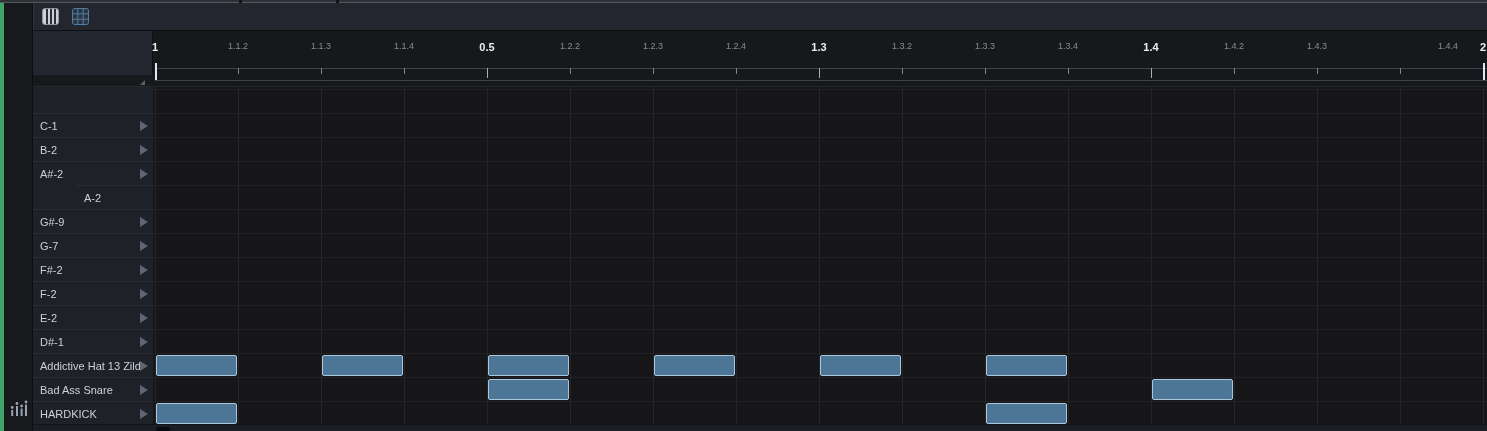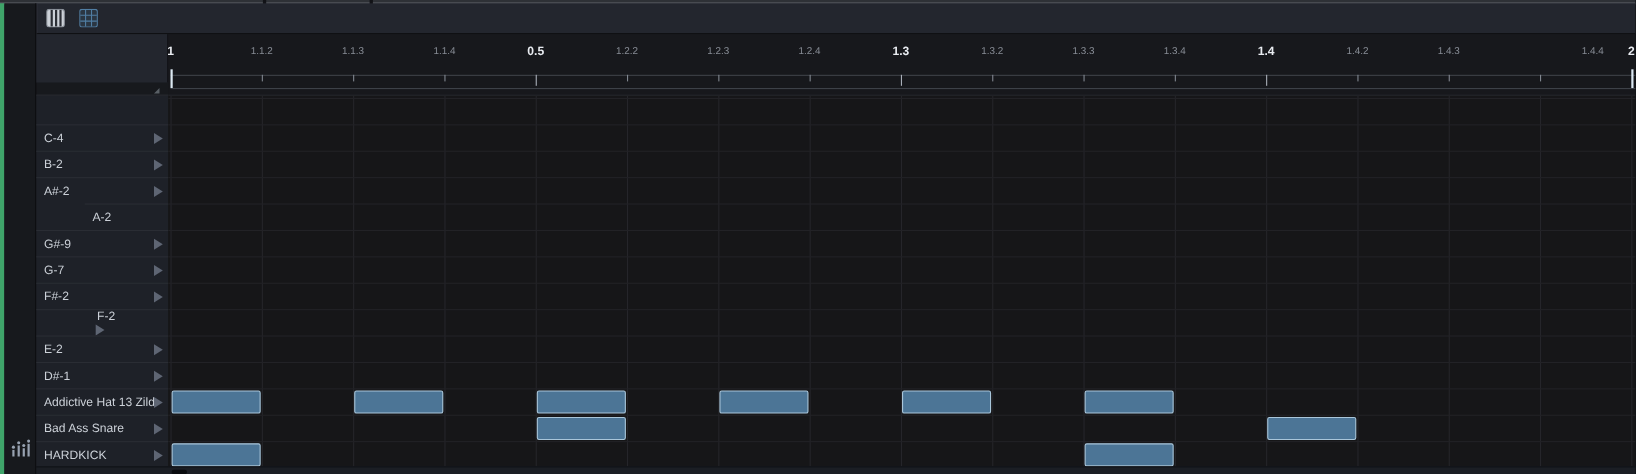--- a/index.html
+++ b/index.html
@@ -147,21 +147,21 @@
       <div class="band-tick" style="left: 915px; top: 37px; height: 6px;"></div>
       <div class="band-tick beat" style="left: 998px; top: 37px; height: 10px;"></div>
       <div class="band-tick" style="left: 1081px; top: 37px; height: 6px;"></div>
       <div class="band-tick" style="left: 1164px; top: 37px; height: 6px;"></div>
       <div class="band-tick" style="left: 1247px; top: 37px; height: 6px;"></div>
       <div class="band-tick bar" style="left: 1330px; top: 32px; height: 17px; background: rgb(220, 232, 242);"></div>
     </div>
 
   <div class="sidebar" id="sidebar">
       <div class="sb-row" style="top: 26px;">
-        <span class="lbl">C-4</span>
+        <span class="lbl">C-1</span>
         <span class="tri"></span>
       </div>
       <div class="sb-row" style="top: 50px;">
         <span class="lbl">B-2</span>
         <span class="tri"></span>
       </div>
       <div class="sb-row" style="top: 74px;">
         <span class="lbl">A#-2</span>
         <span class="tri"></span>
       </div>
@@ -174,21 +174,21 @@
         <span class="tri"></span>
       </div>
       <div class="sb-row" style="top: 146px;">
         <span class="lbl">G-7</span>
         <span class="tri"></span>
       </div>
       <div class="sb-row" style="top: 170px;">
         <span class="lbl">F#-2</span>
         <span class="tri"></span>
       </div>
-      <div class="sb-row" style="top: 194px; flex-direction: column;">
+      <div class="sb-row" style="top: 194px;">
         <span class="lbl">F-2</span>
         <span class="tri"></span>
       </div>
       <div class="sb-row" style="top: 218px;">
         <span class="lbl">E-2</span>
         <span class="tri"></span>
       </div>
       <div class="sb-row" style="top: 242px;">
         <span class="lbl">D#-1</span>
         <span class="tri"></span>

